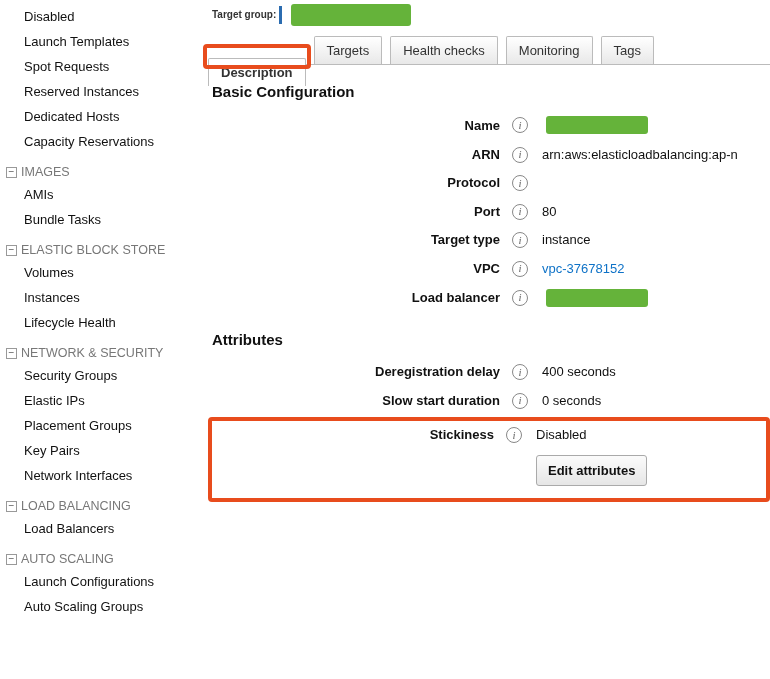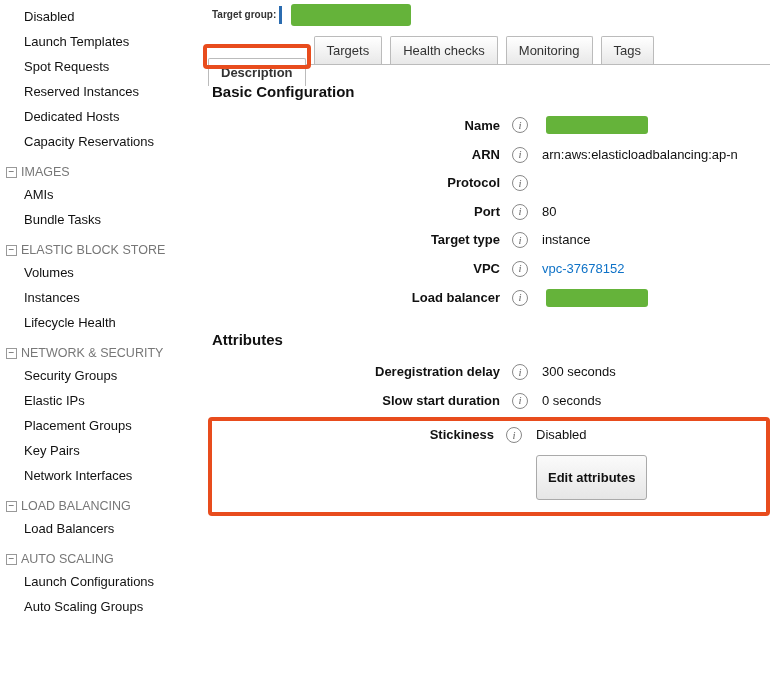--- a/index.html
+++ b/index.html
@@ -52,21 +52,21 @@
   .kv-value a { color:#0e72c7; text-decoration:none; }
   .info-icon {
     display:inline-flex; width:16px; height:16px; border:1.3px solid #888;
     border-radius:50%; align-items:center; justify-content:center;
     font-family: Georgia, 'Times New Roman', serif; font-style:italic;
     font-size:11px; color:#666; line-height:1;
   }
   .edit-btn {
     display:inline-block; border:1px solid #aaa; border-radius:3px;
     background:linear-gradient(#fbfbfb,#e6e6e6);
-    padding:14px 11px; font-weight:bold; font-size:13px; cursor:pointer;
+    padding:7px 11px; font-weight:bold; font-size:13px; cursor:pointer;
   }
   .attrs-highlight { position:relative; margin-top:2px; padding:4px 6px 10px 6px; }
   .attrs-highlight::before {
     content:""; position:absolute; inset:0;
     border:4px solid #E84C1D; border-radius:4px;
     pointer-events:none;
   }
 </style>
 </head>
 <body>
@@ -173,21 +173,21 @@
       <div class="kv-label">Load balancer</div>
       <div class="kv-info"><span class="info-icon">i</span></div>
       <div class="kv-value"><span class="tg-redact small"></span></div>
     </div>
 
     <h3 class="section">Attributes</h3>
 
     <div class="kv-row">
       <div class="kv-label">Deregistration delay</div>
       <div class="kv-info"><span class="info-icon">i</span></div>
-      <div class="kv-value">300 seconds</div>
+      <div class="kv-value">400 seconds</div>
     </div>
     <div class="kv-row">
       <div class="kv-label">Slow start duration</div>
       <div class="kv-info"><span class="info-icon">i</span></div>
       <div class="kv-value">0 seconds</div>
     </div>
 
     <div class="attrs-highlight">
       <div class="kv-row">
         <div class="kv-label" style="width:288px">Stickiness</div>

